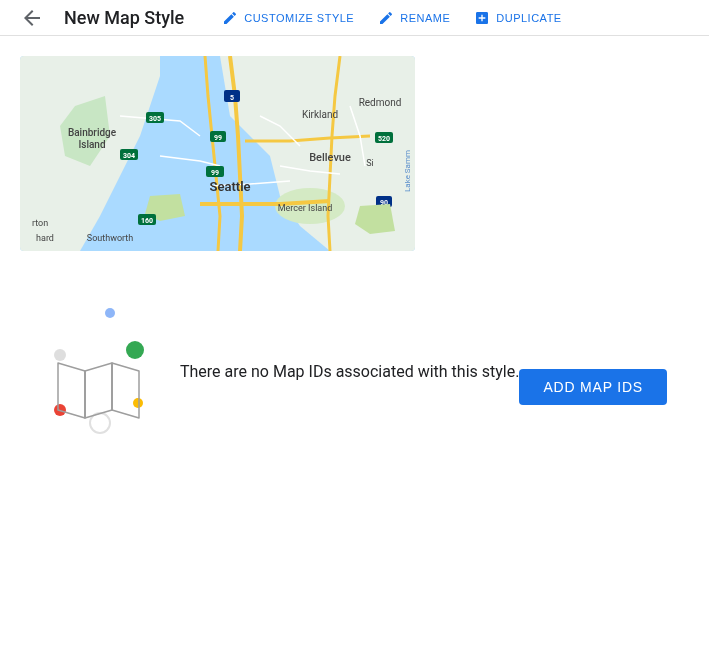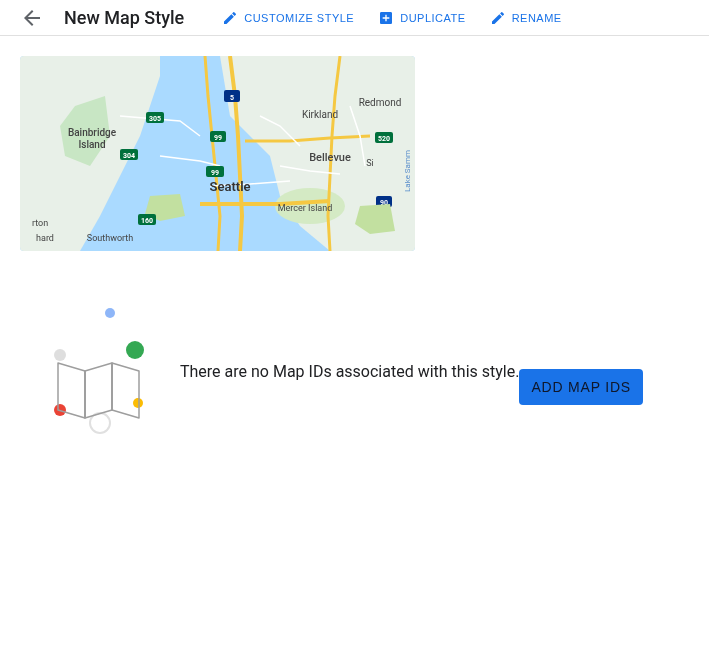--- a/index.html
+++ b/index.html
@@ -97,24 +97,24 @@
       margin-bottom: 24px;
     }
     .empty-text {
       font-size: 16px;
       color: #202124;
       margin-bottom: 32px;
       text-align: center;
     }
     .add-map-ids-btn {
       background: #1a73e8;
-      color: #0f172a;
+      color: #ffffff;
       border: none;
       border-radius: 4px;
-      padding: 10px 12px;
+      padding: 10px 24px;
       font-size: 14px;
       font-weight: 500;
       letter-spacing: 0.8px;
       text-transform: uppercase;
       cursor: pointer;
     }
   </style>
 </head>
 <body>
 
@@ -131,30 +131,30 @@
 
     <button class="header-btn">
       <svg width="16" height="16" viewBox="0 0 24 24" fill="#1a73e8">
         <path d="M3 17.25V21h3.75L17.81 9.94l-3.75-3.75L3 17.25zM20.71 7.04a1 1 0 0 0 0-1.41l-2.34-2.34a1 1 0 0 0-1.41 0l-1.83 1.83 3.75 3.75 1.83-1.83z"></path>
       </svg>
       <span>CUSTOMIZE STYLE</span>
     </button>
 
     <button class="header-btn">
       <svg width="16" height="16" viewBox="0 0 24 24" fill="#1a73e8">
-        <path d="M19 3H5c-1.1 0-2 .9-2 2v14c0 1.1.9 2 2 2h14c1.1 0 2-.9 2-2V5c0-1.1-.9-2-2-2zm-2 10h-4v4h-2v-4H7v-2h4V7h2v4h4v2z"></path>
-      </svg>
-      <span>DUPLICATE</span>
+        <path d="M3 17.25V21h3.75L17.81 9.94l-3.75-3.75L3 17.25zM20.71 7.04a1 1 0 0 0 0-1.41l-2.34-2.34a1 1 0 0 0-1.41 0l-1.83 1.83 3.75 3.75 1.83-1.83z"></path>
+      </svg>
+      <span>RENAME</span>
     </button>
 
     <button class="header-btn">
       <svg width="16" height="16" viewBox="0 0 24 24" fill="#1a73e8">
-        <path d="M3 17.25V21h3.75L17.81 9.94l-3.75-3.75L3 17.25zM20.71 7.04a1 1 0 0 0 0-1.41l-2.34-2.34a1 1 0 0 0-1.41 0l-1.83 1.83 3.75 3.75 1.83-1.83z"></path>
-      </svg>
-      <span>RENAME</span>
+        <path d="M19 3H5c-1.1 0-2 .9-2 2v14c0 1.1.9 2 2 2h14c1.1 0 2-.9 2-2V5c0-1.1-.9-2-2-2zm-2 10h-4v4h-2v-4H7v-2h4V7h2v4h4v2z"></path>
+      </svg>
+      <span>DUPLICATE</span>
     </button>
 
   </div>
 </header>
 
 <main class="main-content">
 
   <div class="map-thumbnail">
     <svg class="map-svg" viewBox="0 0 395 195" xmlns="http://www.w3.org/2000/svg">
 

